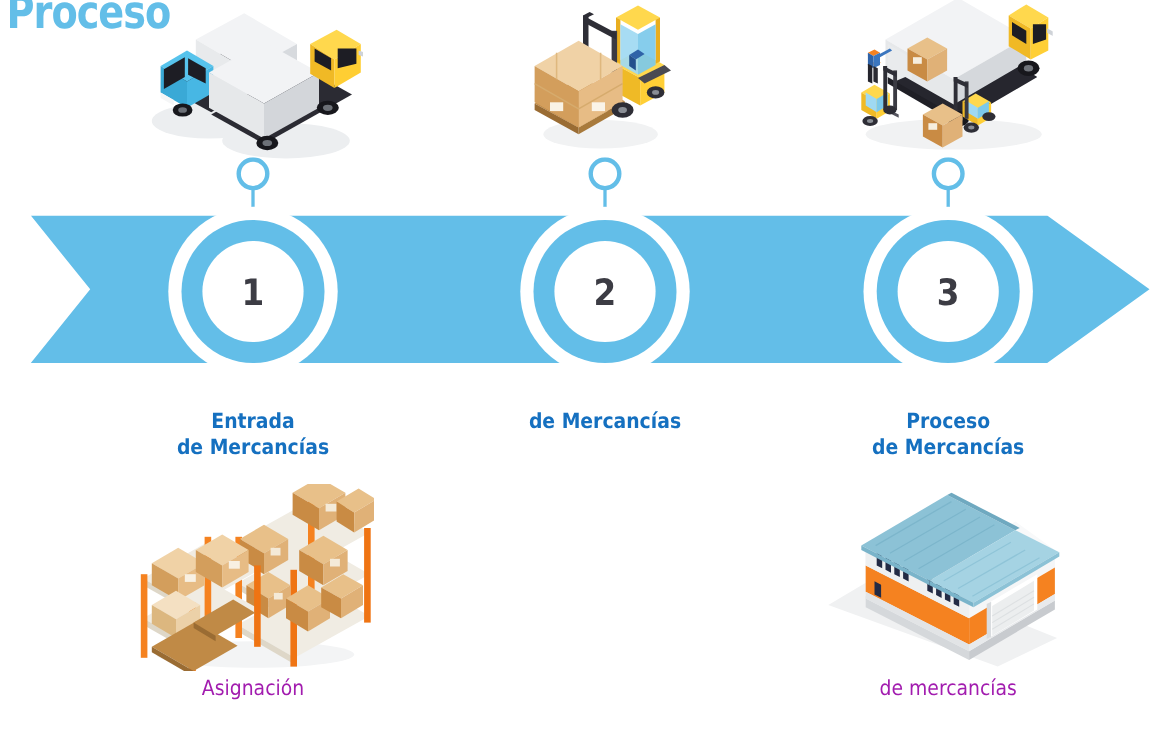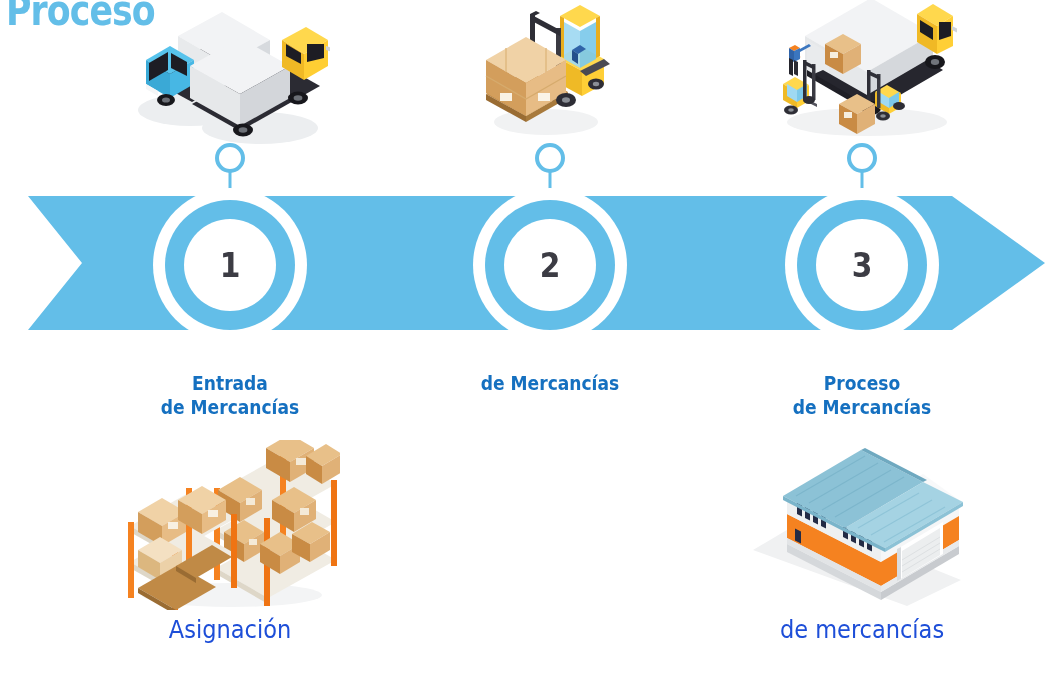--- a/index.html
+++ b/index.html
@@ -77,21 +77,21 @@
   .label span{display:block;}
 
   
   .art-bottom{
     position:absolute;top:440px;left:0;width:300px;height:170px;
   }
   .art-bottom svg{position:absolute;left:50%;transform:translateX(-50%);top:0;}
 
   .caption{
     position:absolute;top:614px;left:0;width:300px;
-    text-align:center;color:#1d4ed8;font-size:25px;line-height:1.3;
+    text-align:center;color:#a21caf;font-size:19px;line-height:1.3;
     font-family:"DejaVu Sans Condensed","Liberation Sans",sans-serif;
   }
   .caption span{display:block;}
 </style>
 </head>
 <body>
 
 <div id="stage">
 
   <div class="title">Proceso</div>

